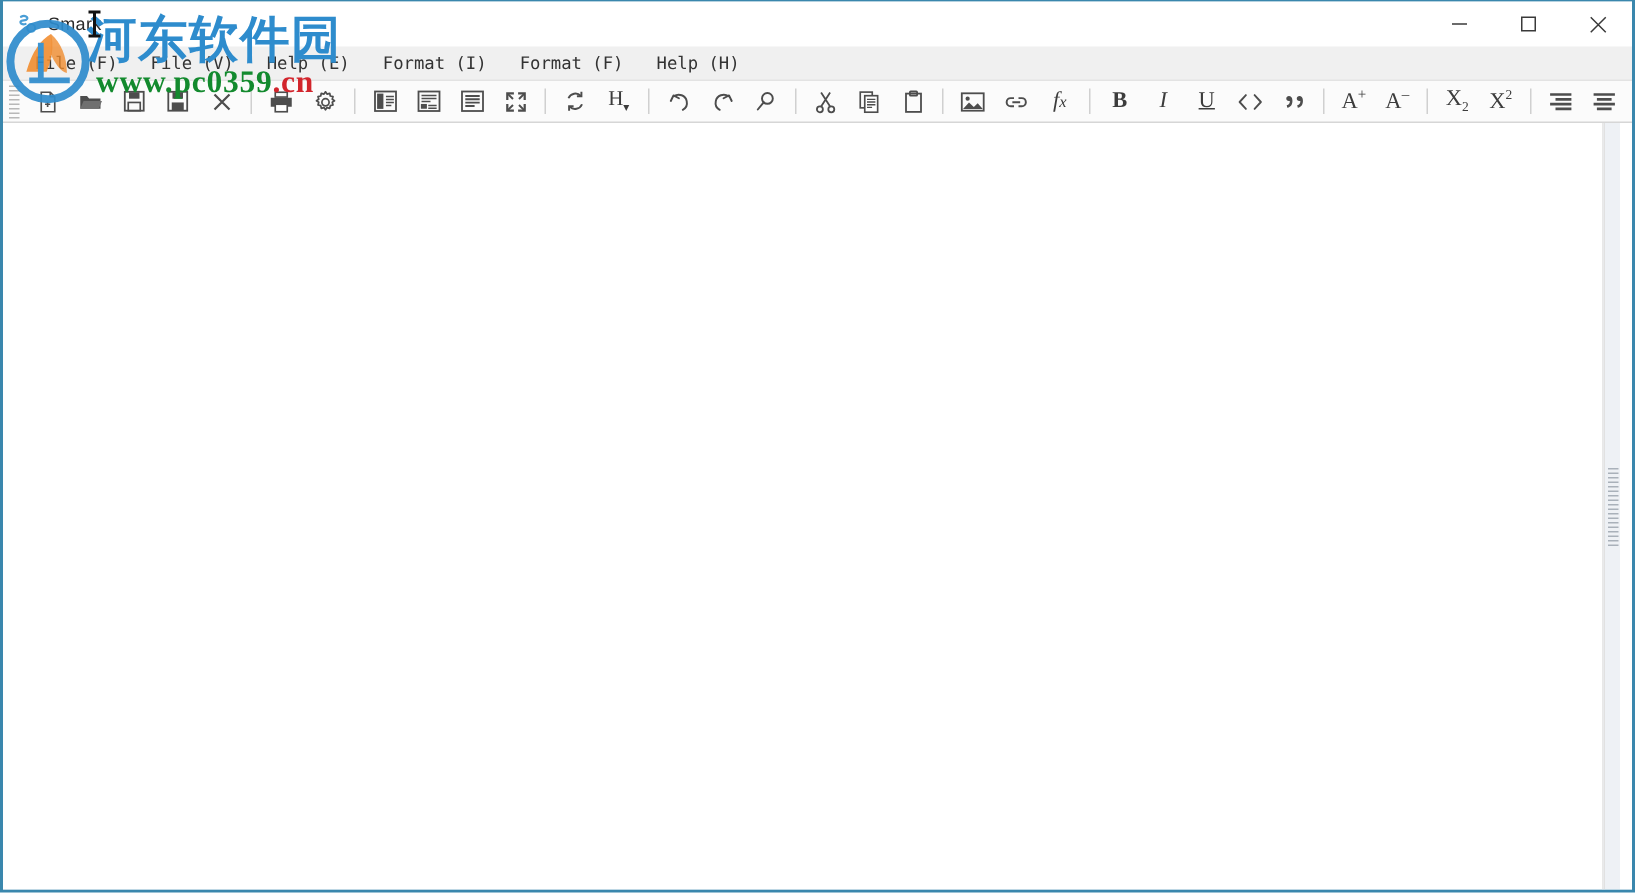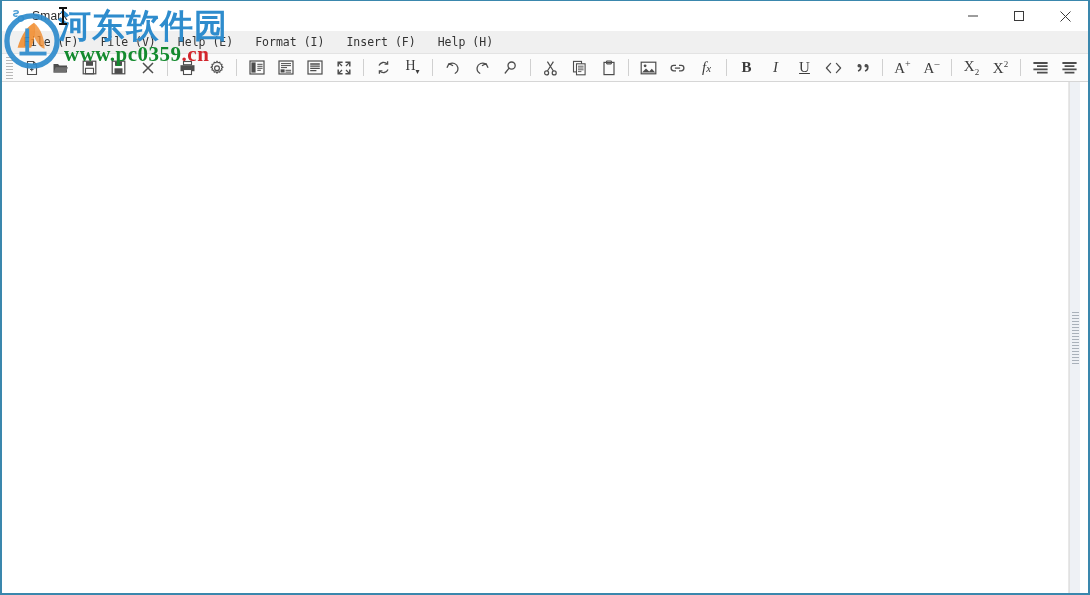--- a/index.html
+++ b/index.html
@@ -278,21 +278,21 @@
           </svg>
       </div>
     </div>
   </div>
 
   <div id="menubar">
     <div class="menu-item">File (F)</div>
     <div class="menu-item">File (V)</div>
     <div class="menu-item">Help (E)</div>
     <div class="menu-item">Format (I)</div>
-    <div class="menu-item">Insert (F)</div>
+    <div class="menu-item">Format (F)</div>
     <div class="menu-item">Help (H)</div>
   </div>
 
   <div id="toolbar">
 
     <div class="tb-grip">
       <span></span>
         <span></span>
         <span></span>
         <span></span>

